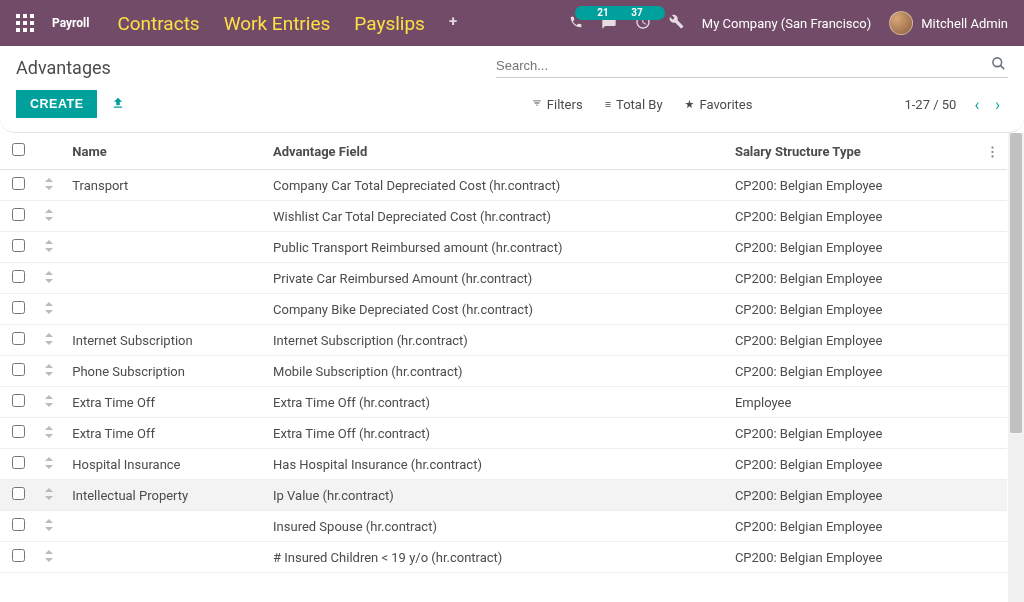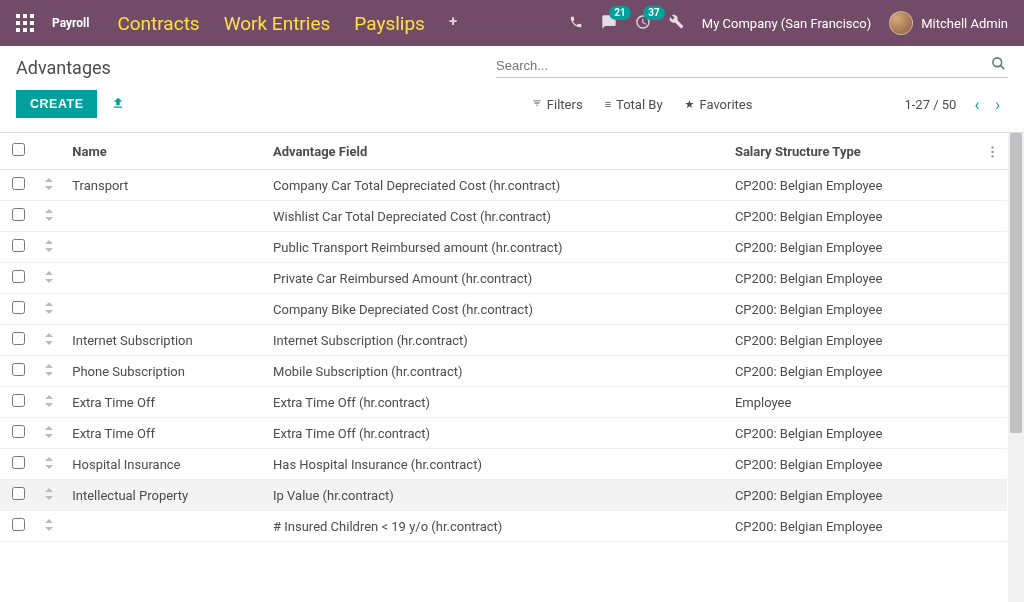--- a/index.html
+++ b/index.html
@@ -35,33 +35,33 @@
   .brand { font-size: 12px; font-weight: 700; margin-right: 28px; }
   .nav-menu { display: flex; gap: 24px; }
   .nav-menu a { color: #fde047; font-size: 19px; cursor: pointer; text-decoration: none; }
   .plus-tab { color: #e0d6dc; font-size: 15px; font-weight: 700; cursor: pointer; }
   .nav-spacer { flex: 1; }
   .nav-right { display: flex; align-items: center; gap: 18px; }
   .nav-icon { font-size: 14px; color: #e7dce4; cursor: pointer; position: relative; }
   .badge {
     position: absolute; top: -8px; right: -14px;
     background: #00a09d; color: #fff; font-size: 10px; font-weight: 700;
-    border-radius: 8px; padding: 1px 5px; line-height: 12px;
+    border-radius: 8px; padding: 1px 22px; line-height: 12px;
   }
   .company { color: #fff; font-size: 13px; cursor: pointer; }
   .user-block { display: flex; align-items: center; gap: 8px; cursor: pointer; }
   .avatar {
     width: 24px; height: 24px; border-radius: 50%;
     background: radial-gradient(circle at 30% 30%, #d8a77a, #8a5d3b);
     border: 1px solid rgba(255,255,255,0.4);
   }
   .user-name { color: #fff; font-size: 13px; }
 
   
-  .cp { padding: 10px 16px 14px 16px; border-bottom: 1px solid #dee2e6; }
+  .cp { padding: 10px 16px 14px 16px; border-bottom: 1px solid #dee2e6; border-radius: 15px; }
   .cp-top { display: flex; align-items: center; margin-bottom: 12px; }
   .page-title { font-size: 18px; color: #4c4c4c; flex: 0 0 480px; }
   .search-wrap { flex: 1; display: flex; align-items: center; border-bottom: 1px solid #ccc; padding-bottom: 2px; }
   .search-input { flex:1; border:none; outline:none; font-size:13px; color:#6c757d; background:transparent; }
   .search-btn { color:#6c757d; font-size:15px; cursor:pointer; padding: 0 2px; }
 
   .cp-bottom { display: flex; align-items: center; }
   .btn-create {
     background: #00a09d; color:#fff; font-weight:700; font-size:12.5px;
     border:none; padding: 7px 14px; cursor:pointer; letter-spacing: 0.5px;
@@ -328,20 +328,30 @@
           <td class="col-field">Ip Value (hr.contract)</td>
           <td class="col-struct">CP200: Belgian Employee</td>
           <td class="col-kebab"></td>
         </tr>
         <tr>
           <td class="col-check"><input type="checkbox" style=""></td>
           <td class="col-drag"><svg width="10" height="12" viewBox="0 0 10 12" fill="#bbb">
               <path d="M5 0 L9 4 L1 4 Z M5 12 L1 8 L9 8 Z"></path>
             </svg></td>
           <td class="col-name"></td>
+          <td class="col-field">Insured Spouse (hr.contract)</td>
+          <td class="col-struct">CP200: Belgian Employee</td>
+          <td class="col-kebab"></td>
+        </tr>
+        <tr>
+          <td class="col-check"><input type="checkbox" style=""></td>
+          <td class="col-drag"><svg width="10" height="12" viewBox="0 0 10 12" fill="#bbb">
+              <path d="M5 0 L9 4 L1 4 Z M5 12 L1 8 L9 8 Z"></path>
+            </svg></td>
+          <td class="col-name"></td>
           <td class="col-field"># Insured Children &lt; 19 y/o (hr.contract)</td>
           <td class="col-struct">CP200: Belgian Employee</td>
           <td class="col-kebab"></td>
         </tr>
       </tbody>
   </table>
   <div class="fake-scroll">
     <div class="fake-thumb"></div>
   </div>
 </div>

